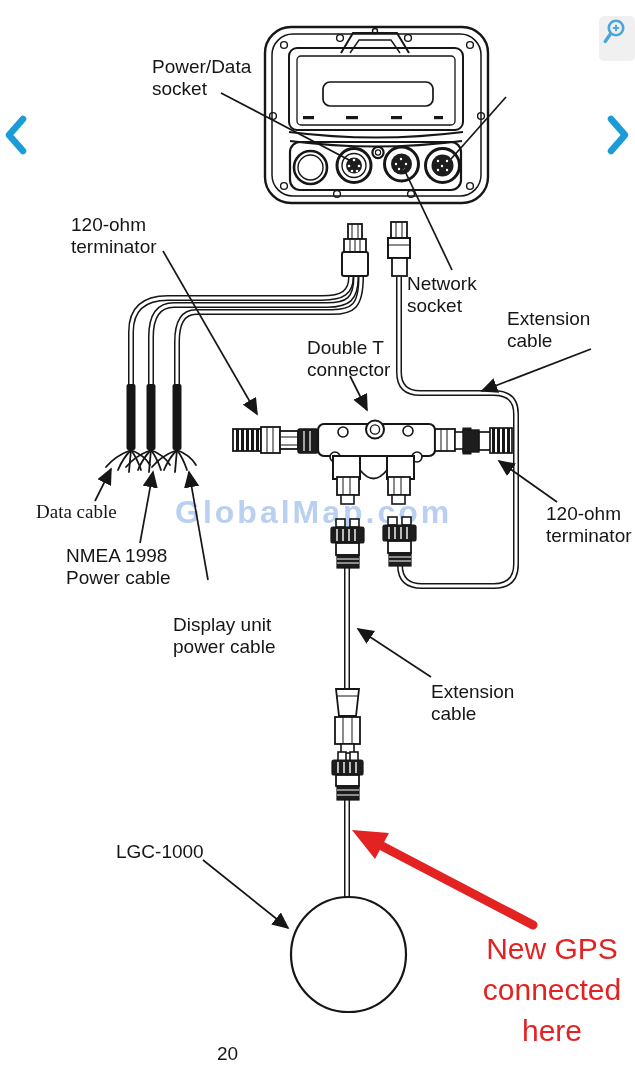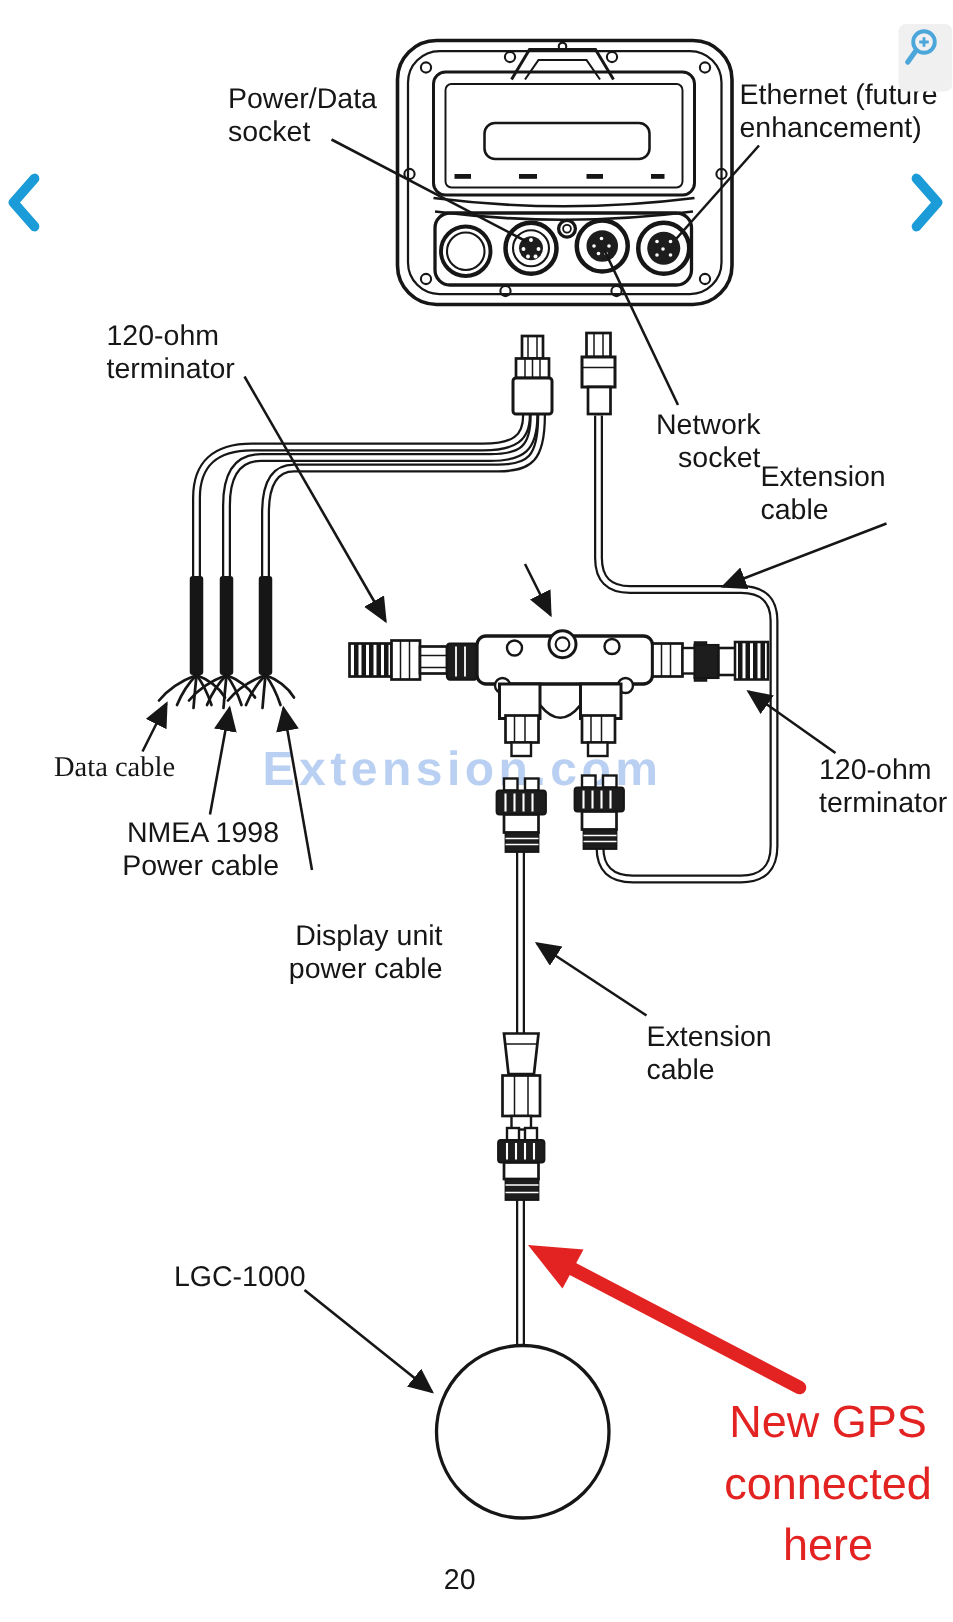--- a/index.html
+++ b/index.html
@@ -1,21 +1,21 @@
 <!DOCTYPE html>
 <html><head>
 <meta charset="utf-8">
 <style>
   html,body{margin:0;padding:0;background:#ffffff;}
   #page{position:relative;width:635px;height:1081px;background:#ffffff;overflow:hidden;
         font-family:"Liberation Sans",sans-serif;}
   svg{position:absolute;left:0;top:0;z-index:1;}
   .lbl{position:absolute;z-index:2;font-size:19px;line-height:21.5px;color:#161616;
        white-space:pre-line;}
-  .ctr{text-align:right;}
+  .ctr{text-align:left;}
   #lbl-power-data{left:152px;top:56px;}
   #lbl-ethernet{left:493px;top:53px;}
   #lbl-term-left{left:71px;top:214px;}
   #lbl-network{left:407px;top:273px;width:100px;}
   #lbl-ext-right{left:507px;top:308px;}
   #lbl-double-t{left:307px;top:337px;}
   #lbl-data-cable{left:36px;top:501px;font-family:Liberation Serif, serif;}
   #lbl-nmea{left:66px;top:545px;width:120px;}
   #lbl-display{left:173px;top:614px;width:122px;}
   #lbl-term-right{left:546px;top:503px;}
@@ -31,21 +31,21 @@
   #nav-prev{left:2px;top:112px;}
   #nav-next{left:604px;top:112px;}
   #zoom-btn{position:absolute;z-index:3;left:599px;top:16px;width:36px;height:45px;
             background:#f0f0f1;border:none;border-radius:5px;cursor:pointer;padding:0;}
 </style>
 </head>
 <body>
 
 <div id="page">
 
-  <div id="watermark">Extension.com</div>
+  <div id="watermark">GlobalMap.com</div>
 
   <svg width="635" height="1081" viewBox="0 0 635 1081">
     <defs>
       <marker id="ah" markerWidth="11" markerHeight="10" refX="9" refY="4.5" orient="auto">
         <path d="M0,0 L10,4.5 L0,9 z" fill="#161616"></path>
       </marker>
     </defs>
 
     <g stroke="#161616" fill="none">
       <rect x="265" y="27" width="223" height="176" rx="26" stroke-width="2.4"></rect>
@@ -330,28 +330,28 @@
     </g>
 
     <g>
       <line x1="380" y1="845" x2="533" y2="925" stroke="#e32222" stroke-width="9" stroke-linecap="round"></line>
       <polygon points="352,830 389,833 375,859" fill="#e32222"></polygon>
     </g>
   </svg>
 
   <div class="lbl" id="lbl-power-data">Power/Data
 socket</div>
-  <div class="lbl" id="lbl-ethernet">Ethernet (future
-enhancement)</div>
   <div class="lbl" id="lbl-term-left">120-ohm
 terminator</div>
   <div class="lbl ctr" id="lbl-network">Network
 socket</div>
   <div class="lbl" id="lbl-ext-right">Extension
 cable</div>
+  <div class="lbl" id="lbl-double-t">Double T
+connector</div>
   <div class="lbl" id="lbl-data-cable">Data cable</div>
   <div class="lbl ctr" id="lbl-nmea">NMEA 1998
 Power cable</div>
   <div class="lbl ctr" id="lbl-display">Display unit
 power cable</div>
   <div class="lbl" id="lbl-term-right">120-ohm
 terminator</div>
   <div class="lbl" id="lbl-ext-mid">Extension
 cable</div>
   <div class="lbl" id="lbl-lgc">LGC-1000</div>

